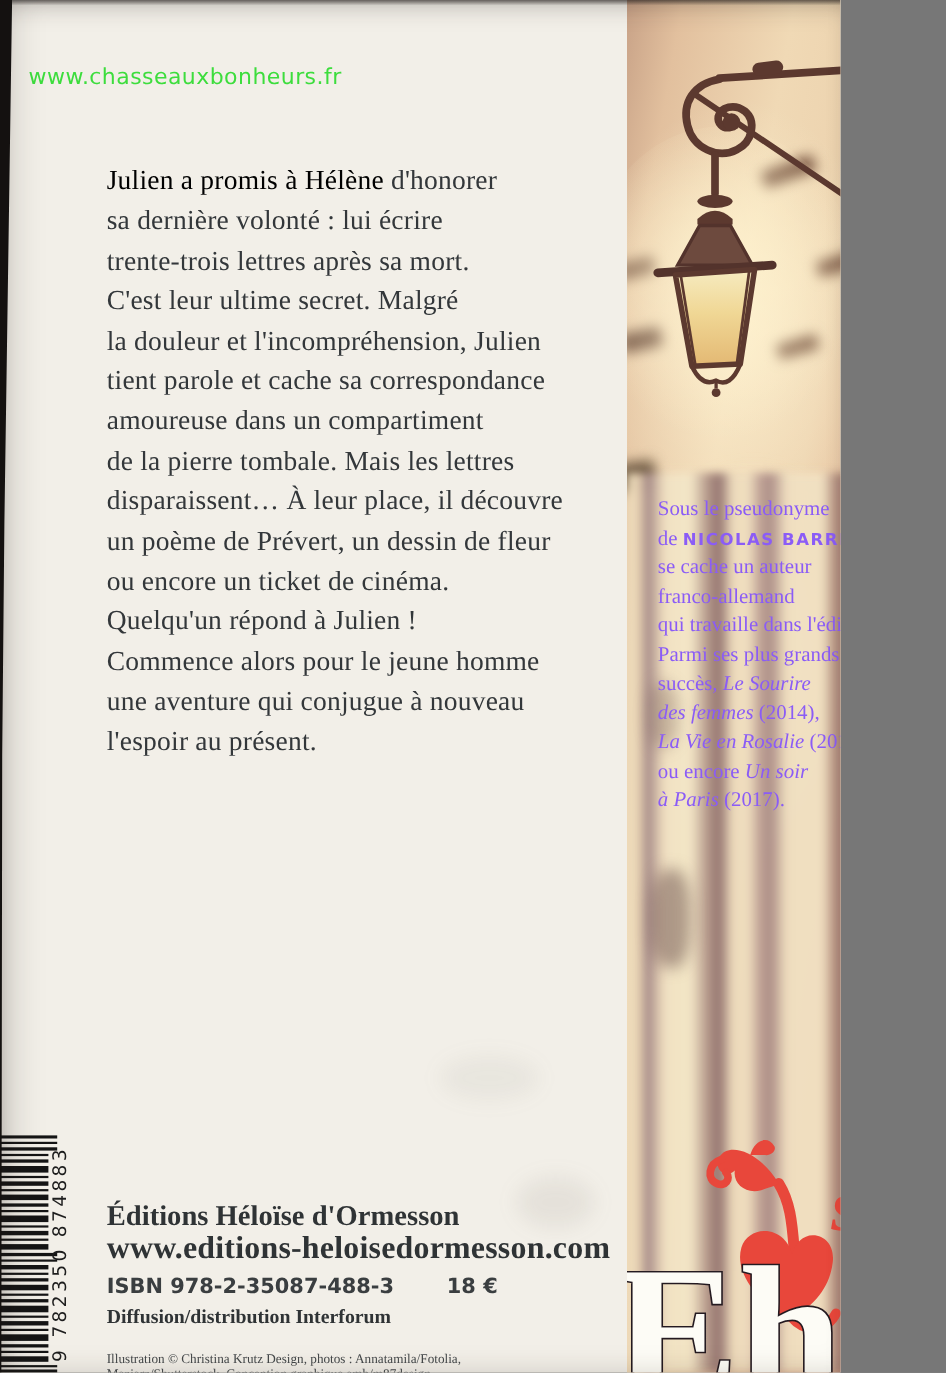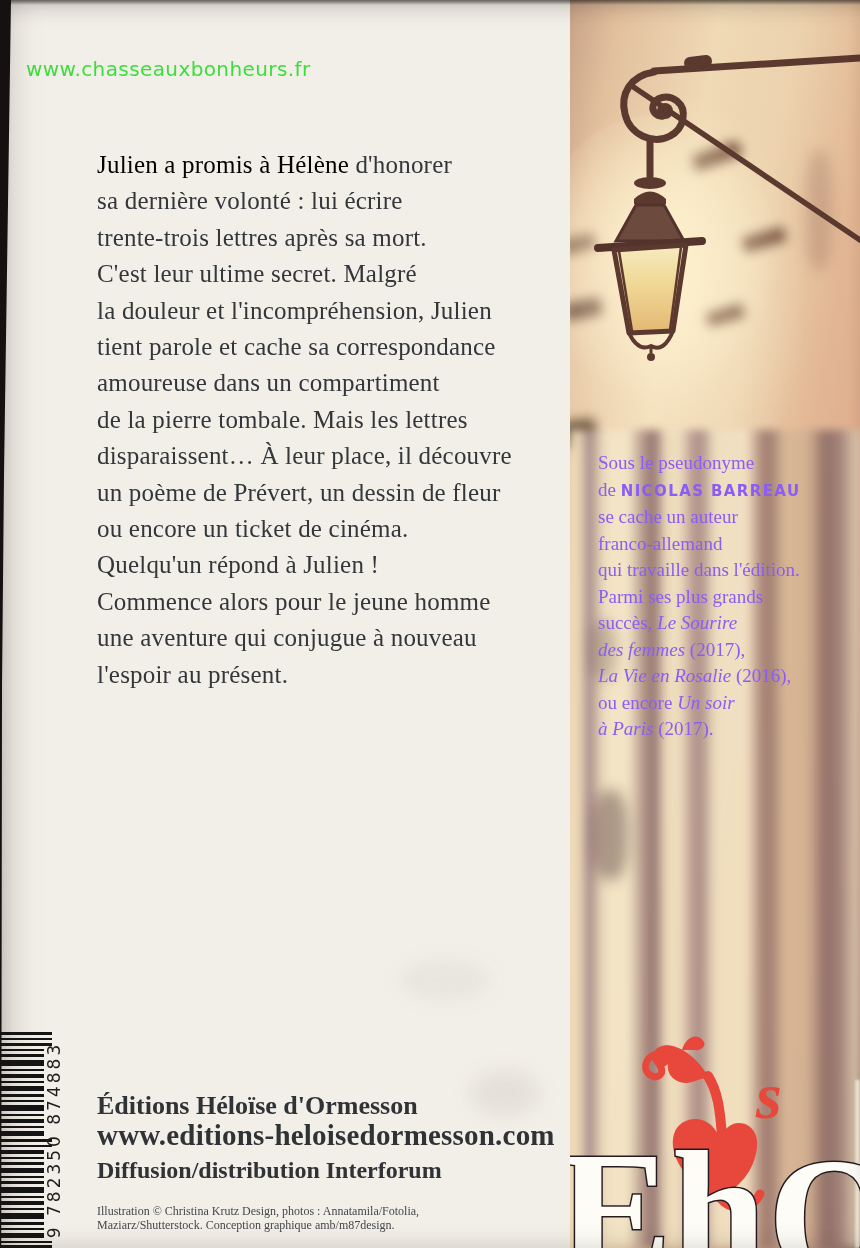--- a/index.html
+++ b/index.html
@@ -1,17 +1,17 @@
 <!DOCTYPE html>
 <html><head>
 <meta charset="utf-8">
 <style>
   html,body{margin:0;padding:0;background:#777;}
   .page{
-    position:relative;width:860px;height:1248px;overflow:hidden;
+    position:relative;width:764px;height:1248px;overflow:hidden;
     background:#f2efe8;
     font-family:"Liberation Serif",serif;
   }
   .cover-shading{
     position:absolute;inset:0;pointer-events:none;z-index:8;
     box-shadow:inset 26px 0 38px -26px rgba(40,32,28,.35),
                inset 0 16px 26px -16px rgba(40,32,28,.38),
                inset 0 -14px 30px -18px rgba(60,50,40,.18);
   }
   .top-edge{position:absolute;left:0;top:0;width:100%;height:5px;z-index:9;
@@ -78,21 +78,21 @@
     font-family:"Liberation Serif",serif;font-weight:bold;
     fill:#fdfcf6;stroke:#241a20;stroke-width:3px;paint-order:stroke;
   }
 
   
   .publisher{position:absolute;left:97px;top:1092px;z-index:5;color:#2f3335;}
   .pub-name{font-size:26px;font-weight:600;line-height:28px;}
   .pub-url{font-size:29px;font-weight:700;line-height:30px;letter-spacing:.2px;}
   .isbn-line{margin-top:8px;font-family:"DejaVu Sans",sans-serif;font-size:19px;font-weight:600;color:#3a3e40;}
   .isbn-line .price{margin-left:48px;}
-  .pub-dist{margin-top:7px;font-size:24px;font-weight:600;}
+  .pub-dist{margin-top:7px;font-size:18px;font-weight:600;}
   .pub-credits{margin-top:20px;font-size:12px;line-height:14px;color:#44484a;white-space:pre;}
 
   
   .barcode-wrap{
     position:absolute;left:-2px;top:1248px;width:216px;height:64px;z-index:5;
     transform:rotate(-90deg);transform-origin:0 0;
   }
   .barcode-wrap svg{display:block;}
   .barcode-number{
     font-family:"DejaVu Sans",sans-serif;font-size:17px;letter-spacing:3px;fill:#1d1d1d;
@@ -188,28 +188,29 @@
     </svg>
   </div>
 
   <div class="author-note"><span class="seg-normal">Sous le pseudonyme
 de </span><span class="seg-caps">NICOLAS BARREAU</span><span class="seg-normal">
 se cache un auteur
 franco-allemand
 qui travaille dans l'édition.
 Parmi ses plus grands
 succès, </span><span class="seg-italic">Le Sourire
-des femmes</span><span class="seg-normal"> (2017),
+des femmes</span><span class="seg-normal"> (2014),
 </span><span class="seg-italic">La Vie en Rosalie</span><span class="seg-normal"> (2016),
 ou encore </span><span class="seg-italic">Un soir
 à Paris</span><span class="seg-normal"> (2017).</span></div>
 
   <div class="publisher">
     <div class="pub-name">Éditions Héloïse d'Ormesson</div>
     <div class="pub-url">www.editions-heloisedormesson.com</div>
+    <div class="isbn-line"><span>ISBN 978-2-35087-488-3</span><span class="price">18 €</span></div>
     <div class="pub-dist">Diffusion/distribution Interforum</div>
     <div class="pub-credits">Illustration © Christina Krutz Design, photos : Annatamila/Fotolia,
 Maziarz/Shutterstock. Conception graphique amb/m87design.</div>
   </div>
 
   <div class="barcode-wrap">
     <svg width="216" height="64" viewBox="0 0 216 64">
       <g fill="#151515">
         <rect x="0" y="0" width="3" height="54"></rect>
         <rect x="5" y="0" width="2" height="54"></rect>

